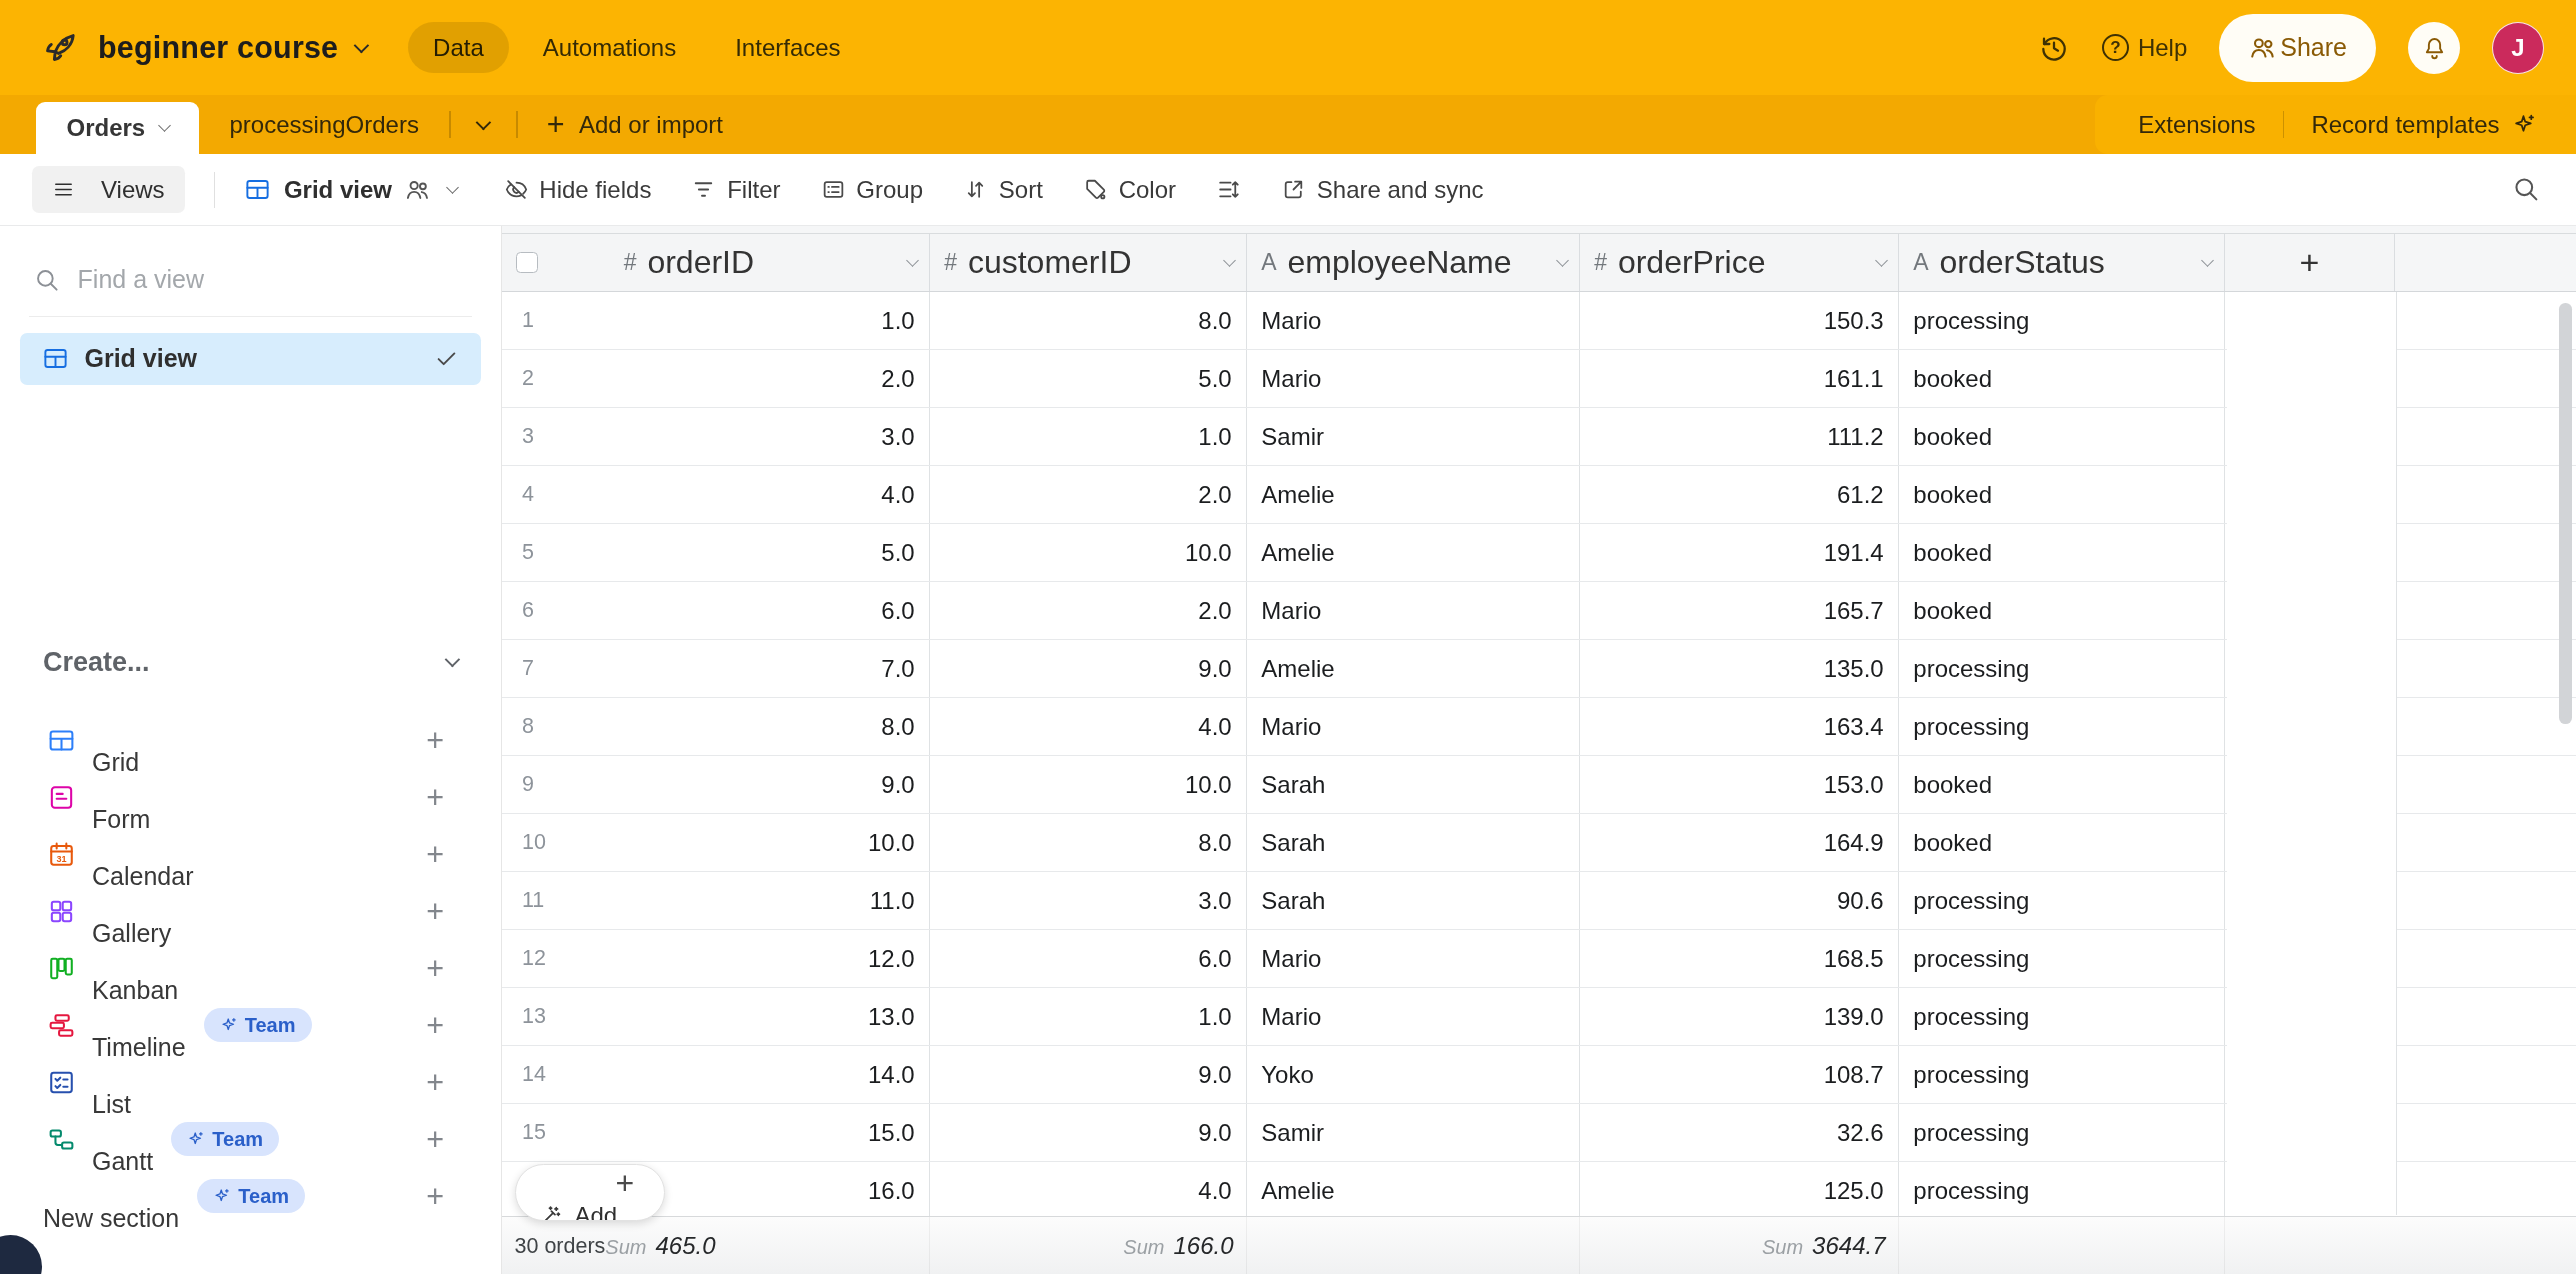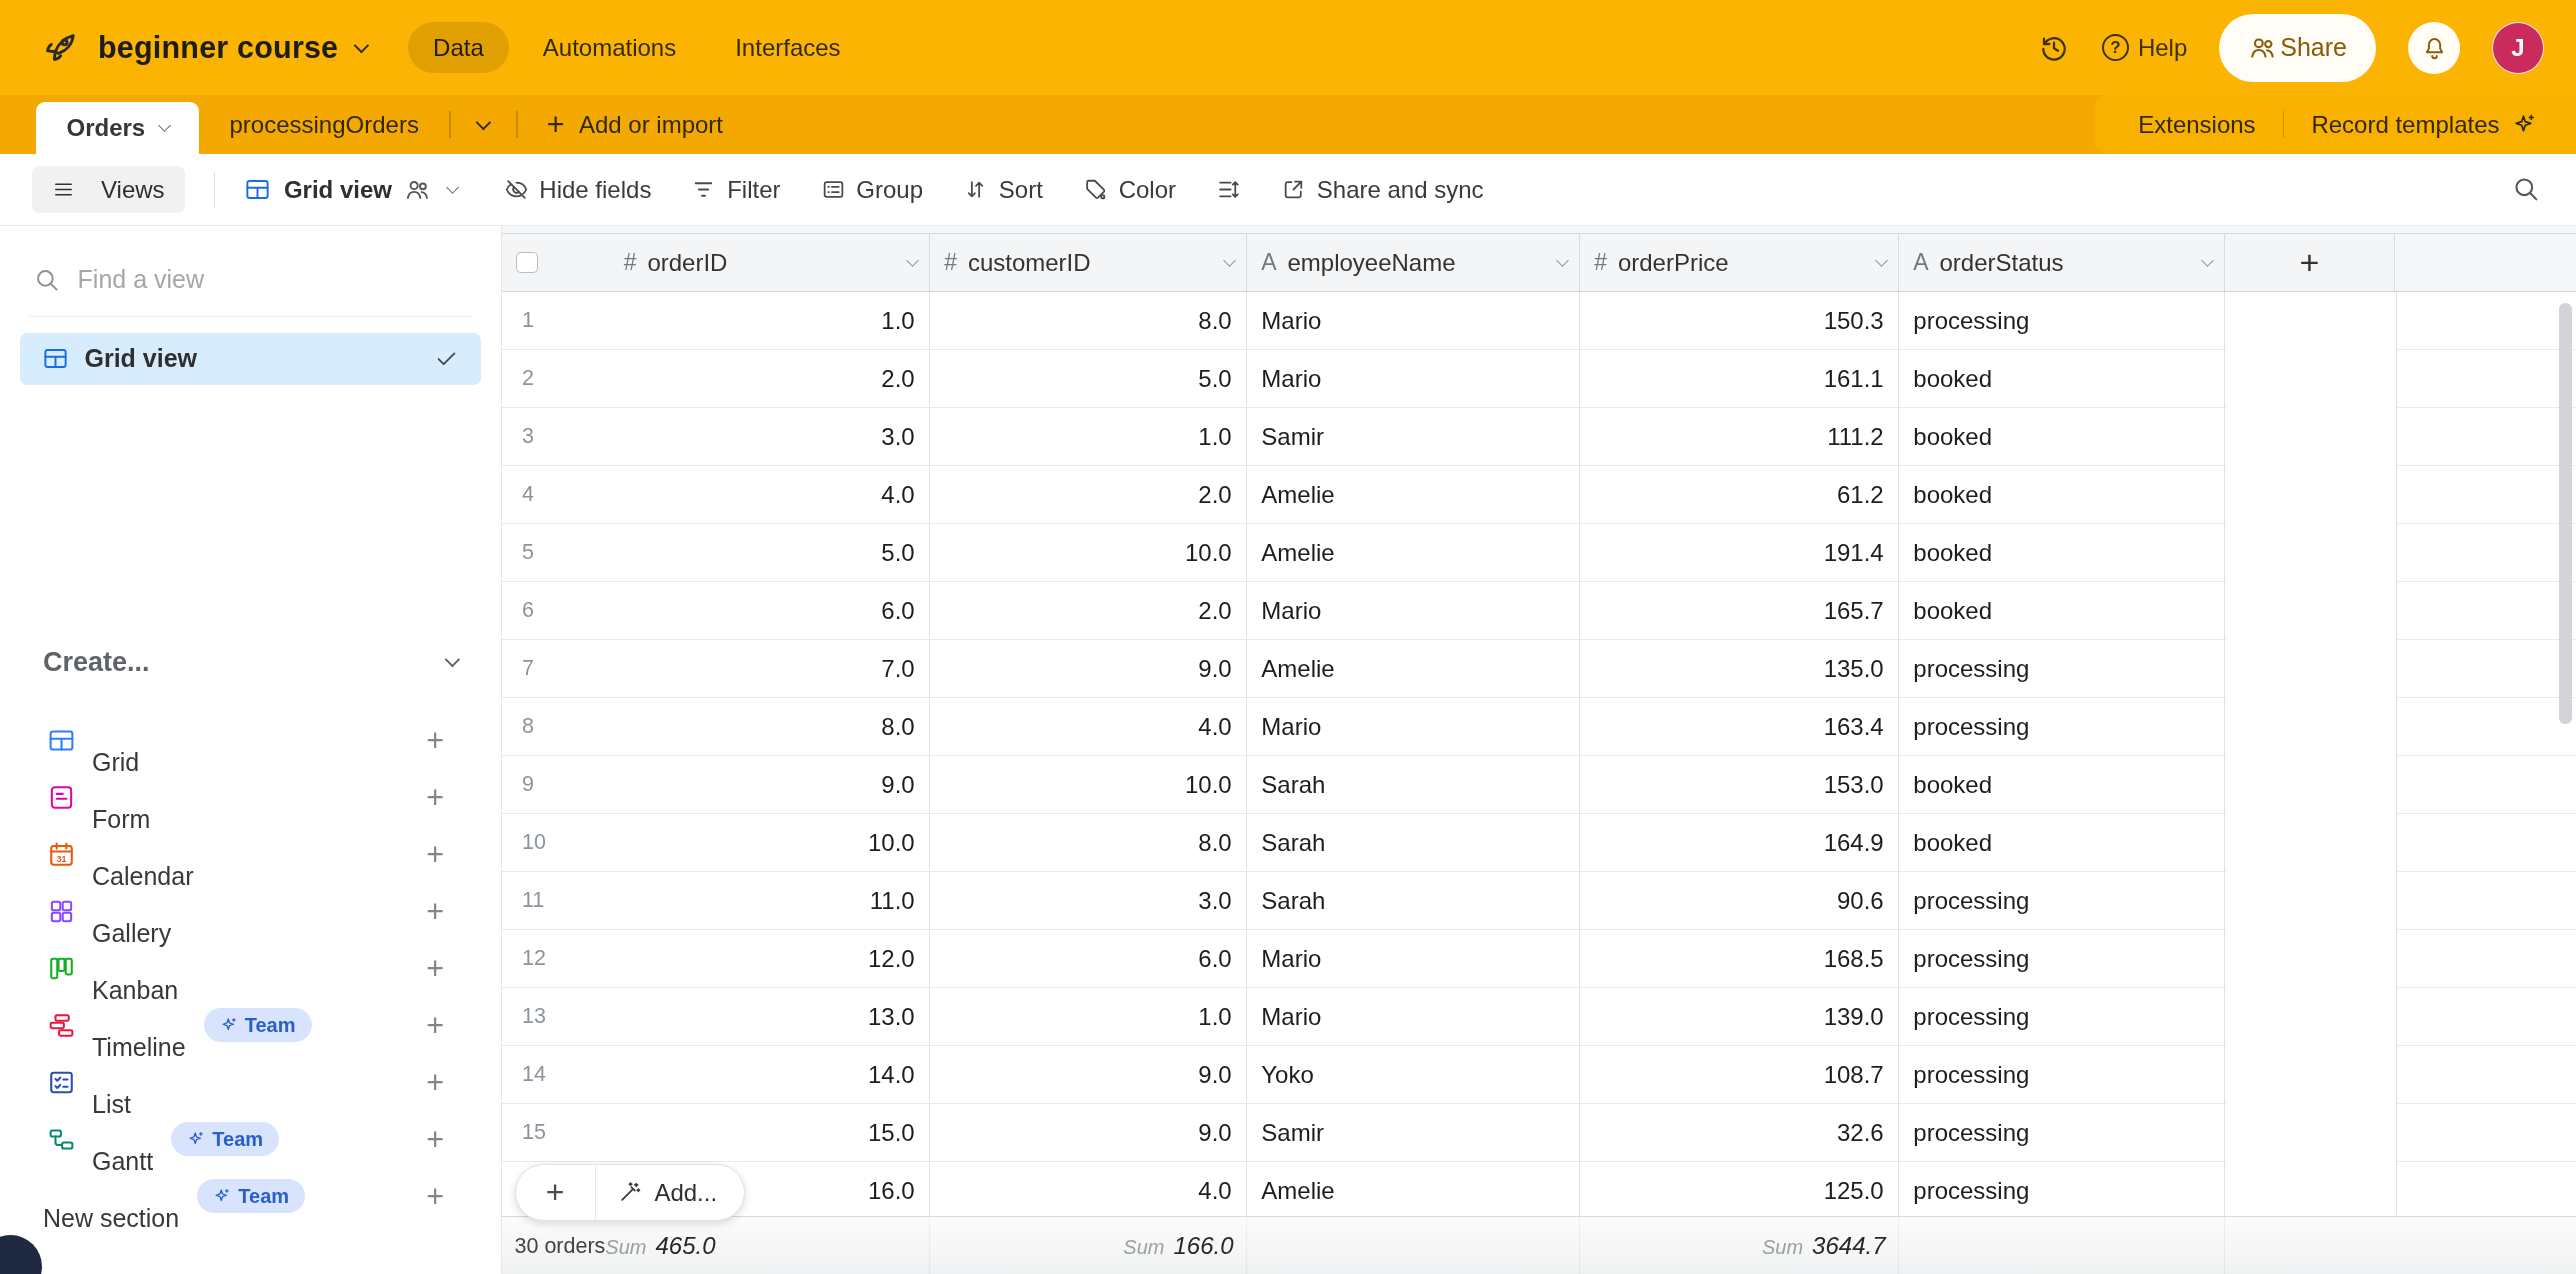--- a/index.html
+++ b/index.html
@@ -82,38 +82,38 @@
 
   
   .content { flex:1; position:relative; background:#f5f6f7; padding-top:7.2px; min-width:0; }
   .w0{width:428px}.w1{width:317px}.w2{width:333px}.w3{width:319px}.w4{width:326px}.wplus{width:170px}
   .thead { height:59px; display:flex; background:#f4f5f6; border-top:0.9px solid #d9dcde; border-bottom:0.9px solid #d4d7da; }
   .hcell { display:flex; align-items:center; border-right:0.9px solid #dadde0; padding:0 12.5px 0 14.3px; cursor:pointer; }
   .cbx { width:21.5px; height:21.5px; border:1.8px solid #b7bcc1; border-radius:4.5px; background:#fff; flex:none; margin-right:0; cursor:pointer; }
   .hlab { display:flex; align-items:center; gap:10.8px; }
   .hlab.first { margin-left:86px; }
   .ticon { font-size:23px; color:#73787d; }
-  .hname { font-size:24px; color:#333;text-align:center; }
+  .hname { font-size:32px; color:#333;text-align:center; }
   .hchev { margin-left:auto; color:#8b9095; }
   .hplus { display:flex; align-items:center; justify-content:center; background:#f4f5f6; border-right:0.9px solid #dadde0; color:#333; cursor:pointer; }
   .hplus::before { content:"+"; font-size:34px; font-weight:300; }
   .hfill { flex:1; background:#f5f6f7; }
 
   .tbody { background:#f5f6f7; }
   .trow { display:flex; height:58px; background:#fff; border-bottom:0.9px solid #e7e9eb; }
   .cell { display:flex; align-items:center; border-right:0.9px solid #dfe2e4; padding:0 14.3px; font-size:24px; color:#1b1d1f; overflow:hidden; }
   .cell.num { justify-content:flex-end; }
   .cell.txt { justify-content:flex-start; }
   .cell.w0 { justify-content:space-between; padding-left:20px; }
   .rownum { font-size:21.5px; color:#8d939a; }
 
   .plus-strip { position:absolute; left:1725px; top:66px; width:170px; height:923px; background:#fff; border-right:0.9px solid #dfe2e4; }
   .vscroll { position:absolute; right:4.5px; top:77px; width:12.5px; height:421px; border-radius:6.3px; background:#d2d4d7; cursor:pointer; }
 
-  .add-pill { position:absolute; left:12.5px; top:938px; height:57px; background:#fff; border:0.9px solid #e2e2e2; border-radius:30px; display:flex; align-items:flex-end; box-shadow:0 2.7px 9px rgba(0,0,0,.14); z-index:5; overflow:hidden; }
+  .add-pill { position:absolute; left:12.5px; top:938px; height:57px; background:#fff; border:0.9px solid #e2e2e2; border-radius:30px; display:flex; align-items:flex-end; box-shadow:0 2.7px 9px rgba(0,0,0,.14); z-index:5; overflow:hidden;flex-direction:column; }
   .ap-plus { width:79px; height:100%; background:none; border:none; color:#4a4a4a; cursor:pointer; }
   .ap-plus::before { content:"+"; font-size:32px; font-weight:300; }
   .ap-div { width:0.9px; height:100%; background:#e9e9e9; }
   .ap-add { height:100%; background:none; border:none; display:flex; align-items:center; gap:12.5px; padding:0 27px 0 21.5px; font-family:inherit; font-size:24px; color:#2f2f2f; cursor:pointer; }
   .ap-add svg { color:#3a3a3a; }
 
   .summary { position:absolute; left:0; right:0; bottom:0; height:59px; display:flex; background:linear-gradient(#fcfcfc,#f0f1f2); border-top:0.9px solid #d7d9db; z-index:4; }
   .scell { display:flex; align-items:center; padding:0 12.5px; border-right:0.9px solid rgba(0,0,0,.05); }
   .scell.end { justify-content:flex-end; }
   .scell.rest { flex:1; border-right:none; }

